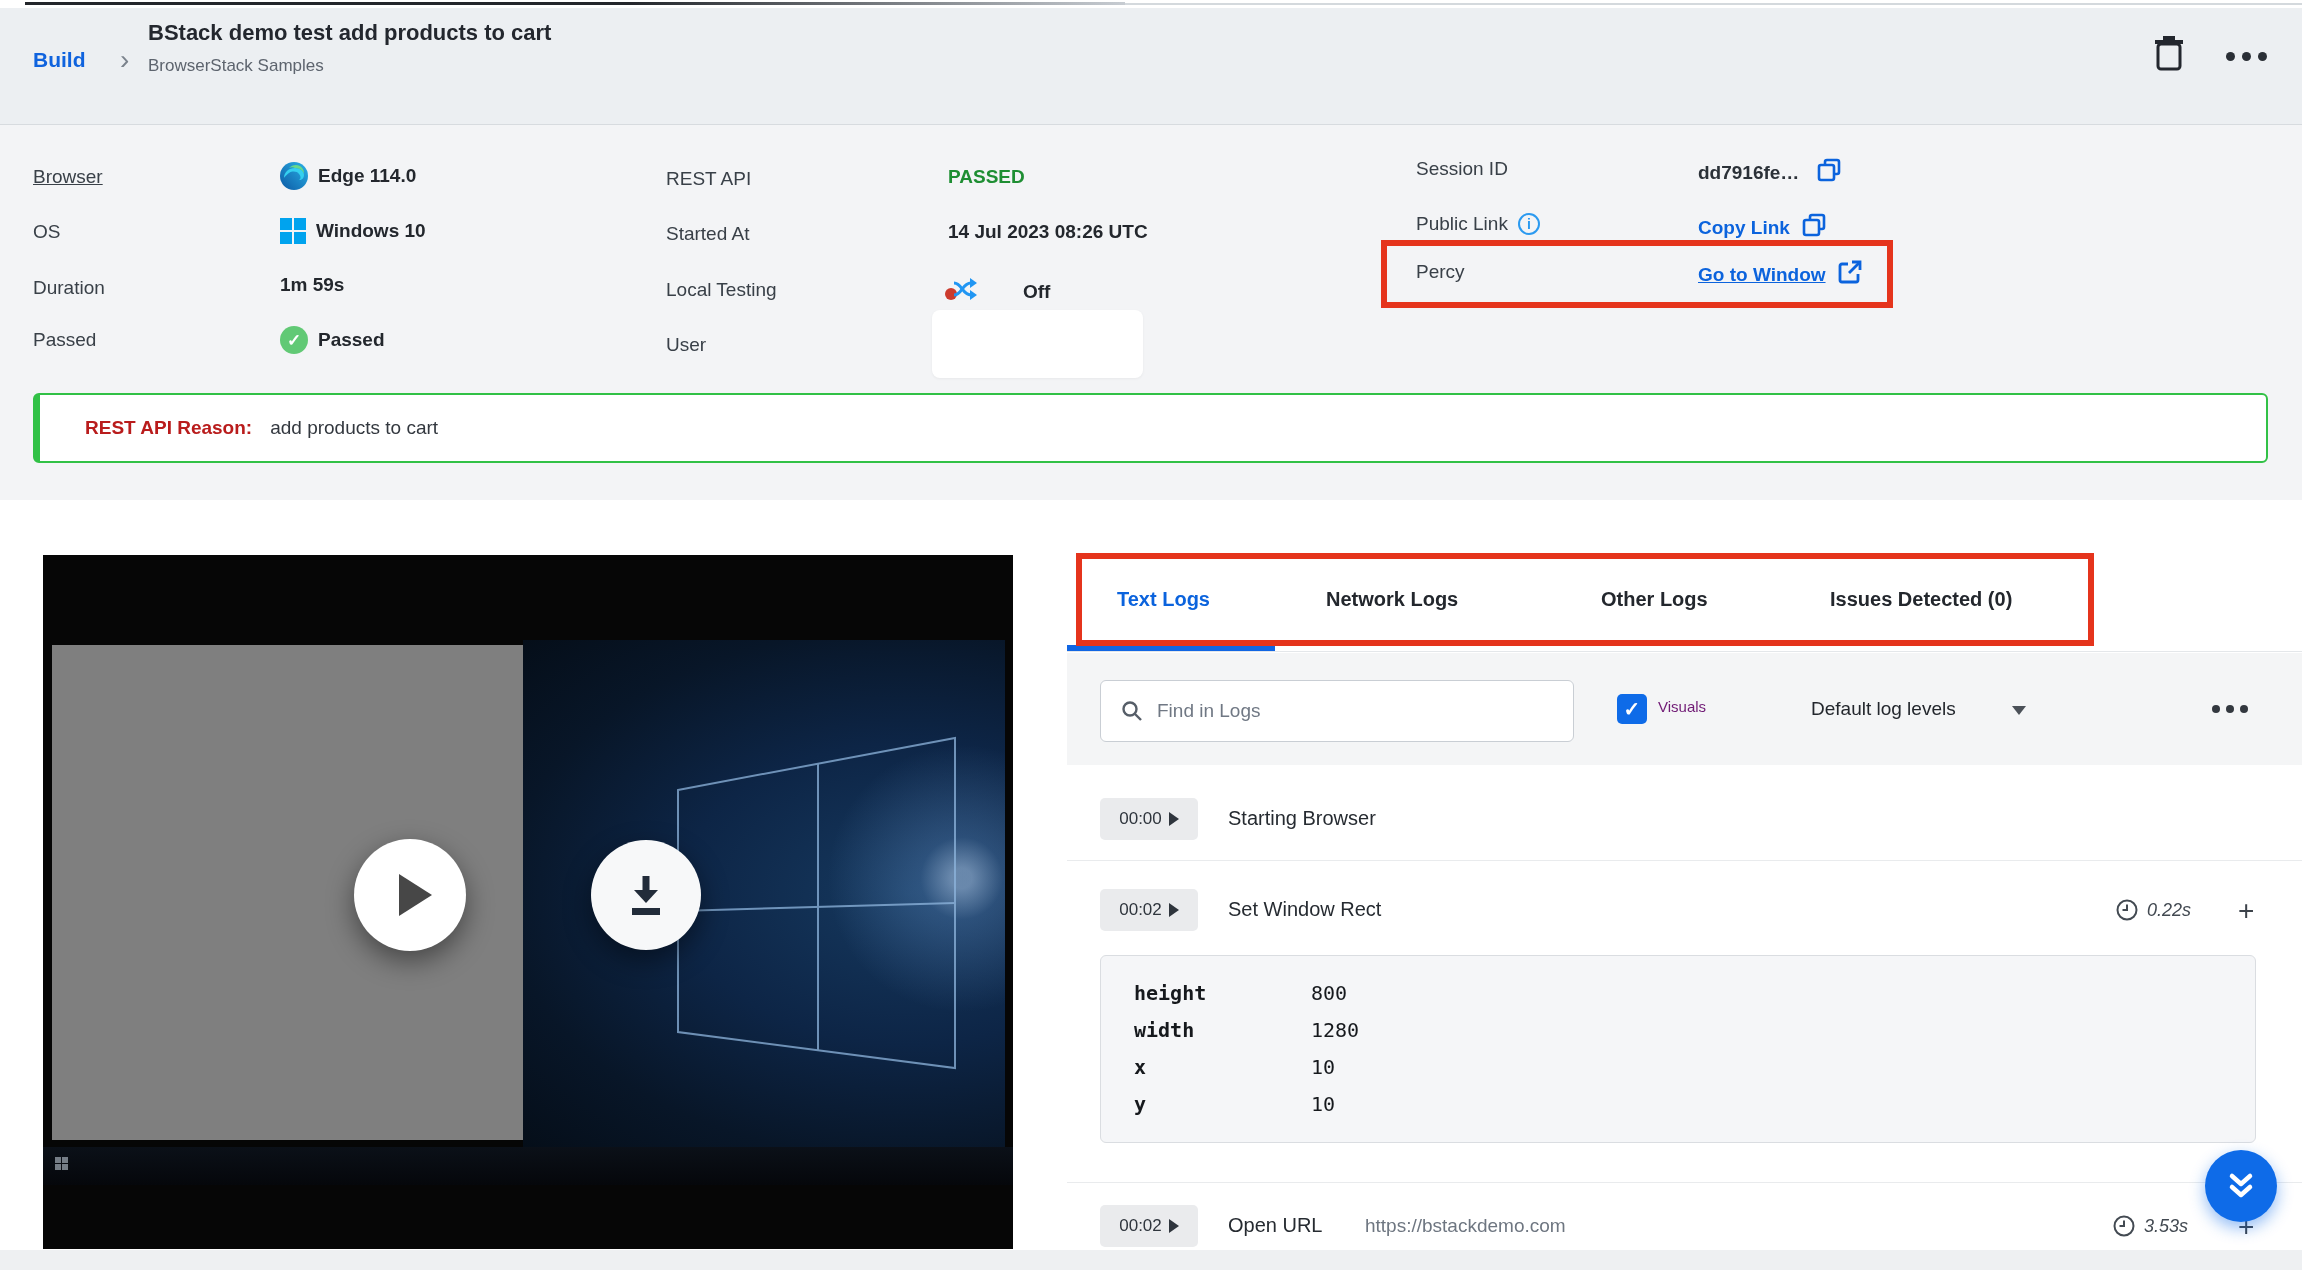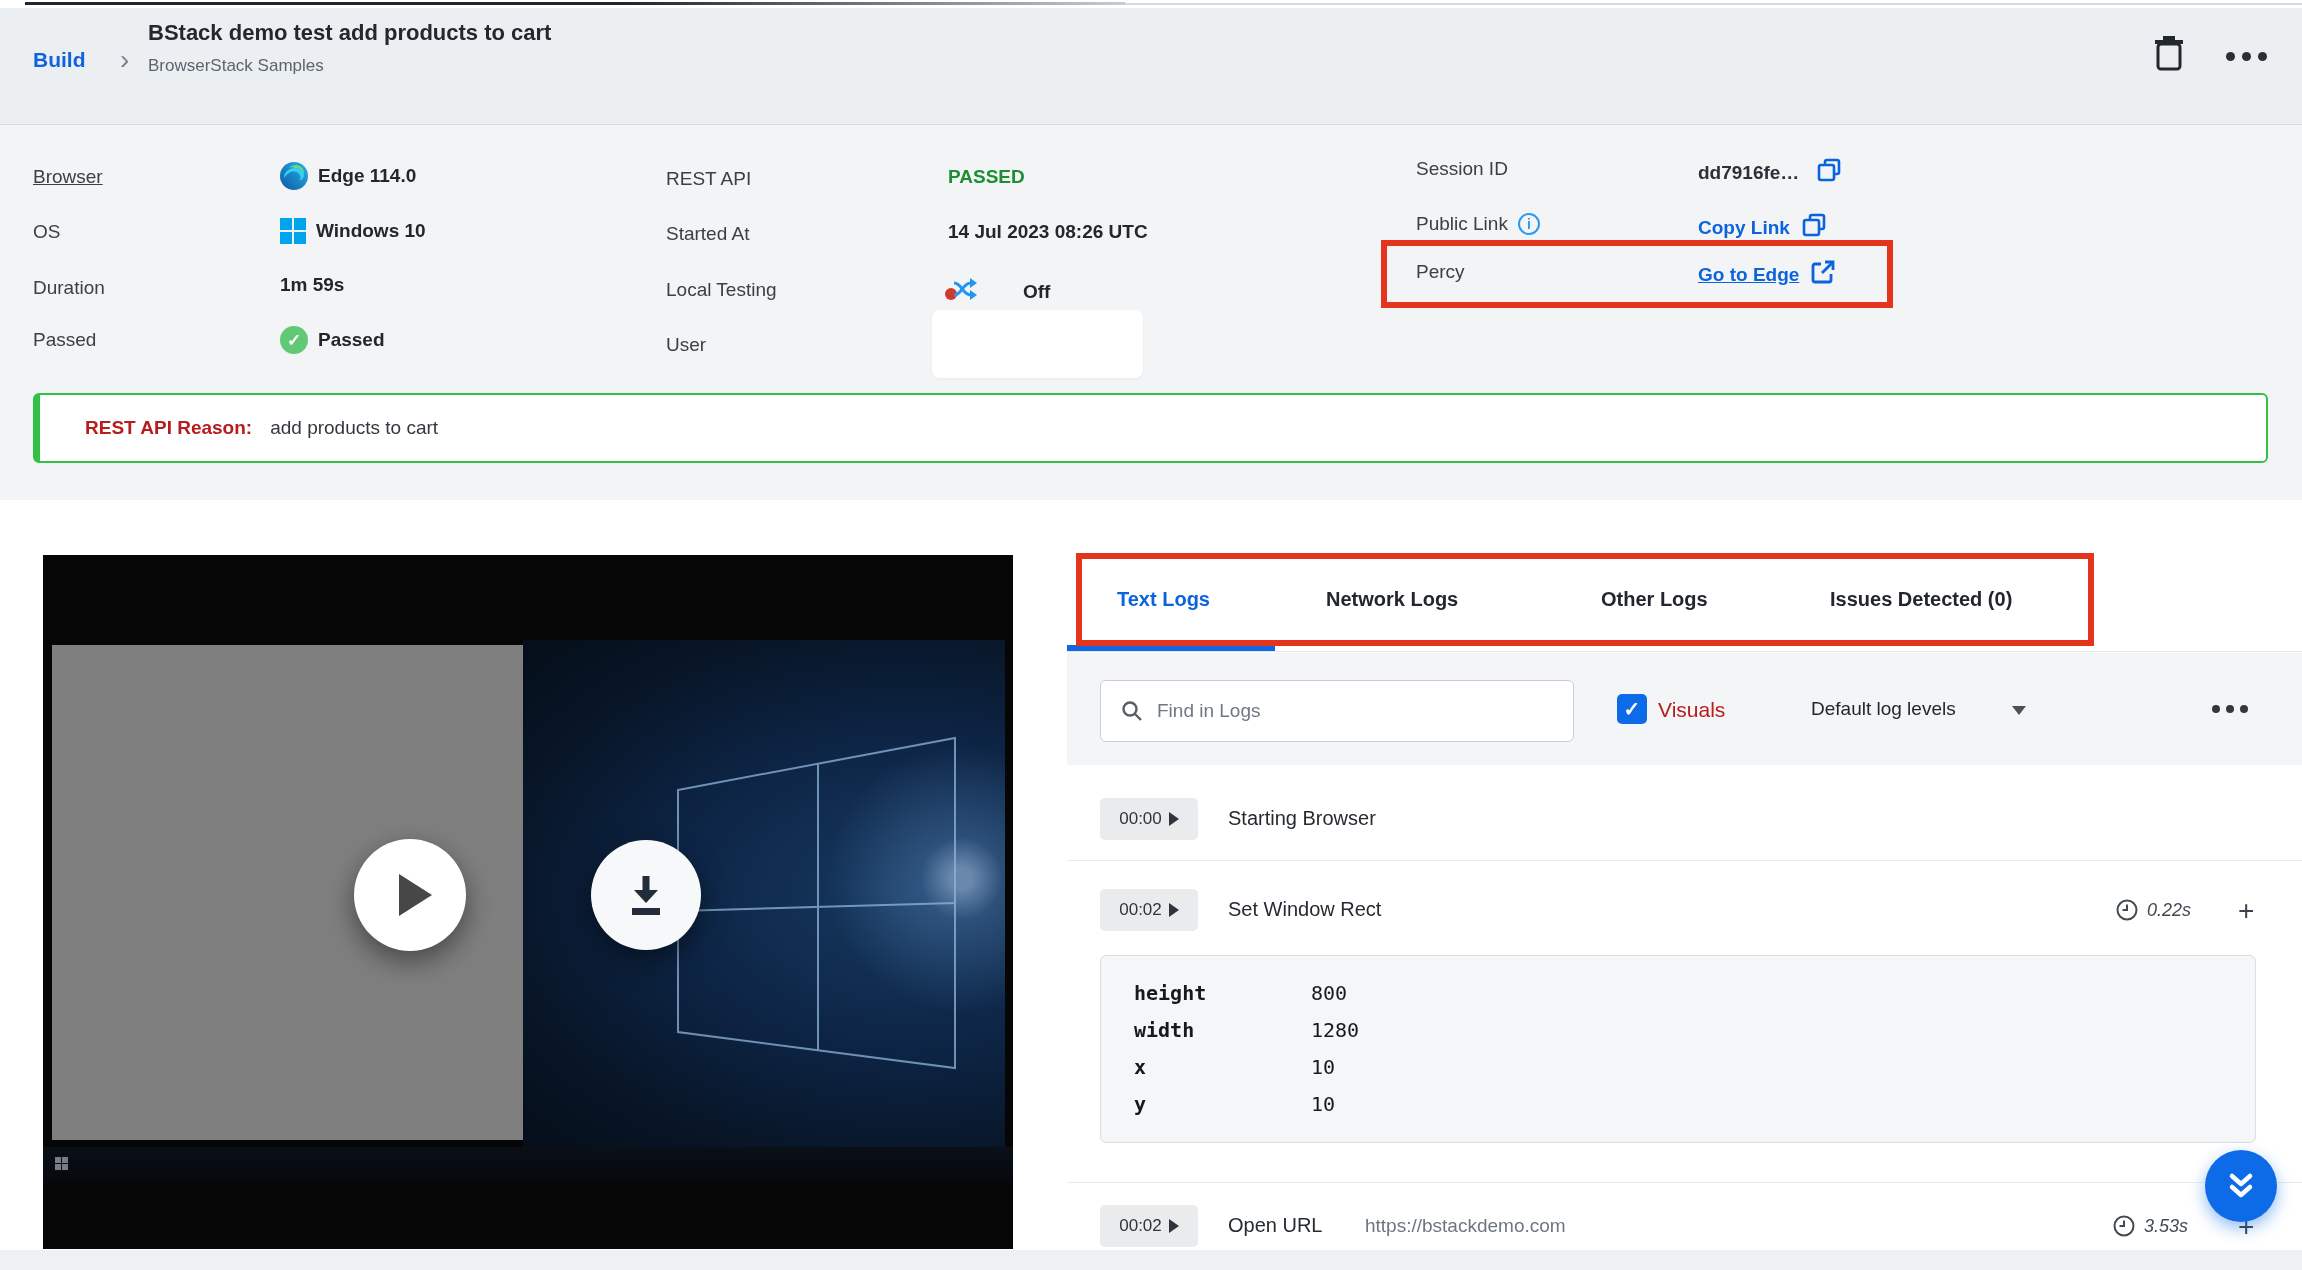--- a/index.html
+++ b/index.html
@@ -71,21 +71,21 @@
   .tab-underline { left:1067px; top:645px; width:208px; height:7px; background:#1166e3; }
   .tab-border { left:1067px; top:651px; width:1235px; height:1px; background:#e4e7ea; }
 
   .filter-row { left:1067px; top:653px; width:1235px; height:112px; background:#f4f5f6; }
   .search-box { left:33px; top:27px; width:474px; height:62px; background:#ffffff; border:1px solid #c9ced4; border-radius:6px;
     display:flex; align-items:center; padding-left:20px; gap:14px; }
   .search-box input { border:none; outline:none; font-size:19px; color:#3a4048; font-family:"Liberation Sans",sans-serif; background:transparent; width:380px; }
   .search-box input::placeholder { color:#707884; }
   .checkbox { left:550px; top:41px; width:30px; height:30px; background:#0e6be8; border-radius:5px; color:#fff; font-size:20px; font-weight:bold;
     display:flex; align-items:center; justify-content:center; cursor:pointer; }
-  .visuals-lbl { left:591px; top:45px; font-size:21px; color:#b91c1c; }
+  .visuals-lbl { left:591px; top:45px; font-size:15px; color:#701a75; }
   .loglevel { left:744px; top:45px; font-size:19px; color:#23272d; cursor:pointer; }
   .caret { left:945px; top:53px; width:0; height:0; border-left:7px solid transparent; border-right:7px solid transparent; border-top:9px solid #4b5158; }
   .row-dots { left:1145px; top:52px; display:flex; gap:6px; cursor:pointer; }
   .row-dots i { width:8px; height:8px; border-radius:50%; background:#33383f; display:block; }
 
   .divider { left:1067px; width:1235px; height:1px; background:#e9ebed; }
   .stamp { width:98px; height:42px; background:#eaebed; border-radius:5px; display:flex; align-items:center; justify-content:center; gap:7px;
     font-size:17px; color:#2f353d; cursor:pointer; }
   .stamp .tri { width:0; height:0; border-top:7px solid transparent; border-bottom:7px solid transparent; border-left:10px solid #2f353d; }
   .log-title { font-size:20px; color:#262b31; white-space:nowrap; }
@@ -217,21 +217,21 @@
   <span>
     <svg width="28" height="28" viewBox="0 0 28 28" fill="none" stroke="#0b63dd" stroke-width="2.6">
       <rect x="4" y="9" width="15" height="15" rx="2"></rect>
       <path d="M10 9 V6 a2 2 0 0 1 2-2 h10 a2 2 0 0 1 2 2 v10 a2 2 0 0 1-2 2 h-3"></path>
     </svg>
   </span>
 </div>
 
 <div class="abs mlabel" style="left:1416px;top:261px;">Percy</div>
 <div class="abs mvalue" style="left:1698px;top:258px;">
-  <span class="link underline">Go to Edge</span>
+  <span class="link underline">Go to Window</span>
   <span>
     <svg width="28" height="28" viewBox="0 0 28 28" fill="none" stroke="#0b63dd" stroke-width="2.8">
       <path d="M12 6 H6 a2 2 0 0 0-2 2 v14 a2 2 0 0 0 2 2 h14 a2 2 0 0 0 2-2 v-6"></path>
       <path d="M16 4 h8 v8"></path>
       <path d="M24 4 L13 15"></path>
     </svg>
   </span>
 </div>
 
 <div class="abs annotation" style="left:1381px;top:240px;width:512px;height:68px;"></div>

